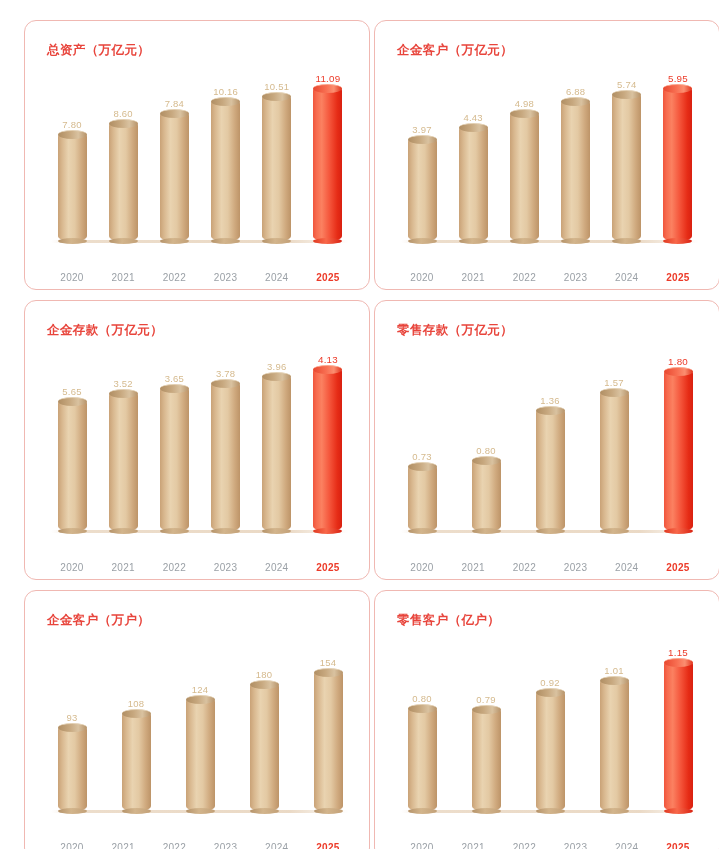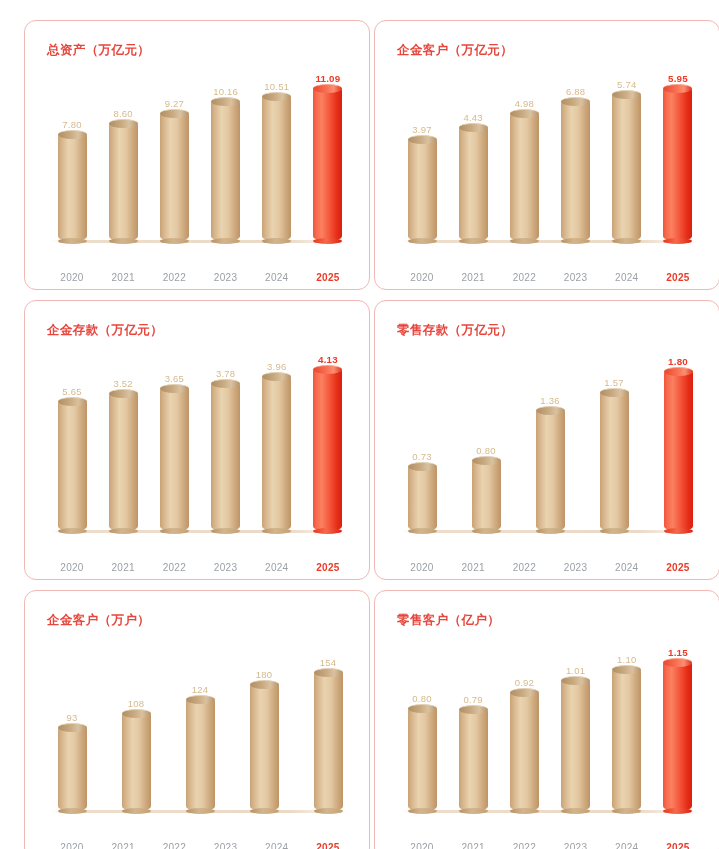--- a/index.html
+++ b/index.html
@@ -77,21 +77,21 @@
   }
   .val {
     font-size: 9.5px;
     color: #d5ba8e;
     letter-spacing: 0.2px;
     margin-bottom: 4px;
     white-space: nowrap;
   }
   .bar-slot.hl .val {
     color: #ec3a28;
-    font-weight: bold;
+    font-weight: normal;
     font-size: 9.8px;
   }
   .cyl {
     position: relative;
     width: 29px;
     border-radius: 3px 3px 12px 12px / 3px 3px 5px 5px;
     background: linear-gradient(to right,
       #c9a277 0%,
       #d8b78e 14%,
       #e9d3b0 36%,
@@ -165,21 +165,21 @@
         <div class="bars">
           <div class="bar-slot">
             <div class="val">7.80</div>
             <div class="cyl" style="height: 62.4%;"></div>
           </div>
           <div class="bar-slot">
             <div class="val">8.60</div>
             <div class="cyl" style="height: 68.8%;"></div>
           </div>
           <div class="bar-slot">
-            <div class="val">9.27</div>
+            <div class="val">7.84</div>
             <div class="cyl" style="height: 74.16%;"></div>
           </div>
           <div class="bar-slot">
             <div class="val">10.16</div>
             <div class="cyl" style="height: 81.28%;"></div>
           </div>
           <div class="bar-slot">
             <div class="val">10.51</div>
             <div class="cyl" style="height: 84.08%;"></div>
           </div>
@@ -363,24 +363,20 @@
             <div class="val">0.79</div>
             <div class="cyl" style="height: 59.3985%;"></div>
           </div>
           <div class="bar-slot">
             <div class="val">0.92</div>
             <div class="cyl" style="height: 69.1729%;"></div>
           </div>
           <div class="bar-slot">
             <div class="val">1.01</div>
             <div class="cyl" style="height: 75.9398%;"></div>
-          </div>
-          <div class="bar-slot">
-            <div class="val">1.10</div>
-            <div class="cyl" style="height: 82.7068%;"></div>
           </div>
           <div class="bar-slot hl">
             <div class="val">1.15</div>
             <div class="cyl" style="height: 86.4662%;"></div>
           </div>
         </div>
         <div class="years">
           <div class="year">2020</div>
           <div class="year">2021</div>
           <div class="year">2022</div>

